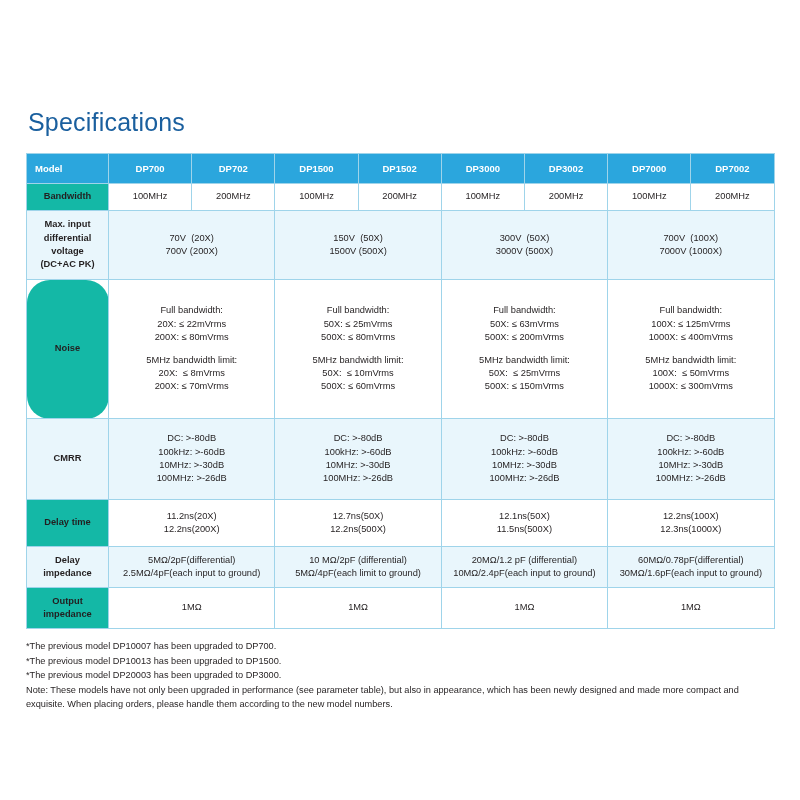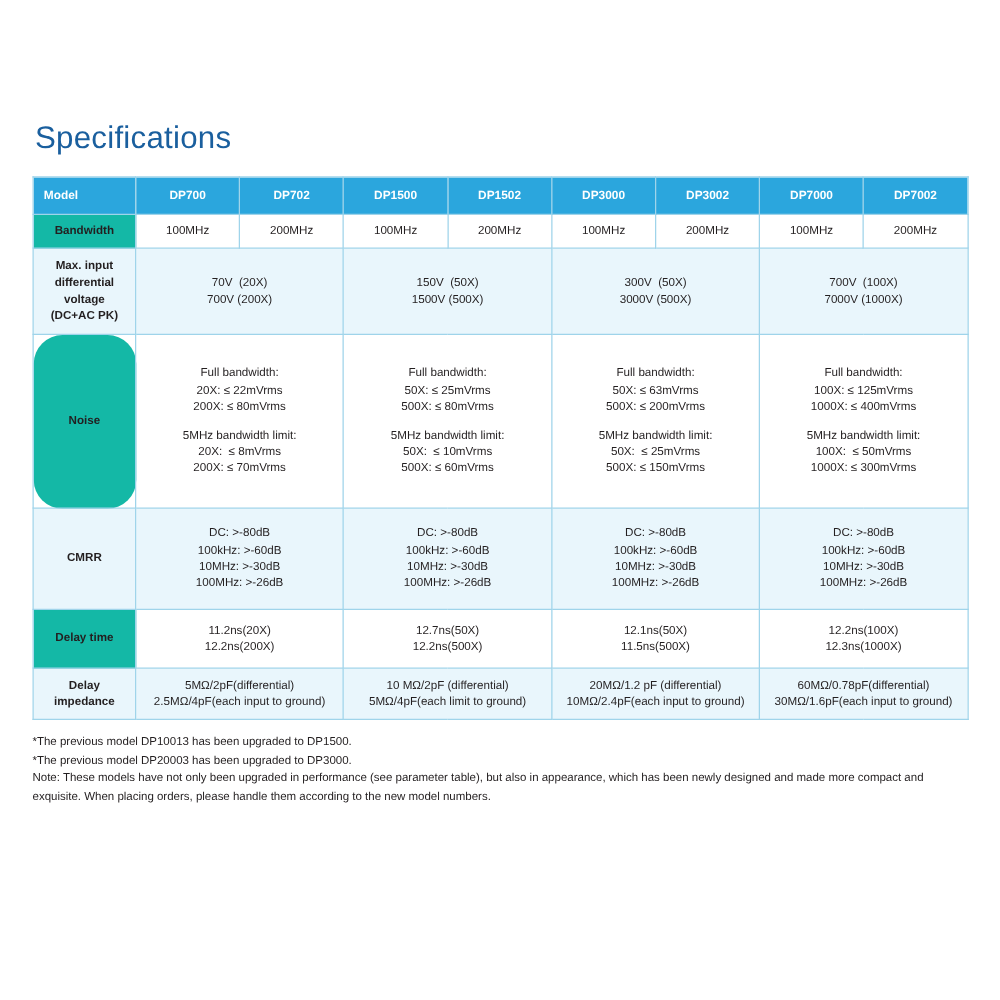--- a/index.html
+++ b/index.html
@@ -19,21 +19,21 @@
     width: 800px;
     height: 800px;
     box-sizing: border-box;
     padding: 96px 26px 0 26px;
   }
   .page-title {
     font-size: 25px;
     font-weight: 400;
     color: #1a5f9e;
     letter-spacing: 0.2px;
-    margin: 0 0 16px 2px;
+    margin: 12px 0 16px 2px;
   }
   table.spec {
     border-collapse: collapse;
     width: 748px;
     table-layout: fixed;
     font-size: 9.3px;
     line-height: 1.45;
   }
   table.spec col.lbl { width: 82px; }
   table.spec col.val { width: 83.2px; }
@@ -292,21 +292,40 @@
           </td>
           <td colspan="2">
             <span class="ln">20MΩ/1.2 pF (differential)</span>
             <span class="ln">10MΩ/2.4pF(each input to ground)</span>
           </td>
           <td colspan="2">
             <span class="ln">60MΩ/0.78pF(differential)</span>
             <span class="ln">30MΩ/1.6pF(each input to ground)</span>
           </td>
         </tr>
+        <tr class="r-outimp">
+          <td class="rowlabel">
+            <span class="ln">Output</span>
+            <span class="ln">impedance</span>
+          </td>
+          <td colspan="2">
+            <span class="ln">1MΩ</span>
+          </td>
+          <td colspan="2">
+            <span class="ln">1MΩ</span>
+          </td>
+          <td colspan="2">
+            <span class="ln">1MΩ</span>
+          </td>
+          <td colspan="2">
+            <span class="ln">1MΩ</span>
+          </td>
+        </tr>
       </tbody>
   </table>
 
   <div class="notes">
+    <p>*The previous model DP10007 has been upgraded to DP700.</p>
     <p>*The previous model DP10013 has been upgraded to DP1500.</p>
     <p>*The previous model DP20003 has been upgraded to DP3000.</p>
     <p class="wrap">Note: These models have not only been upgraded in performance (see parameter table), but also in appearance, which has been newly designed and made more compact and exquisite. When placing orders, please handle them according to the new model numbers.</p>
   </div>
 </div>
 
 </body></html>

